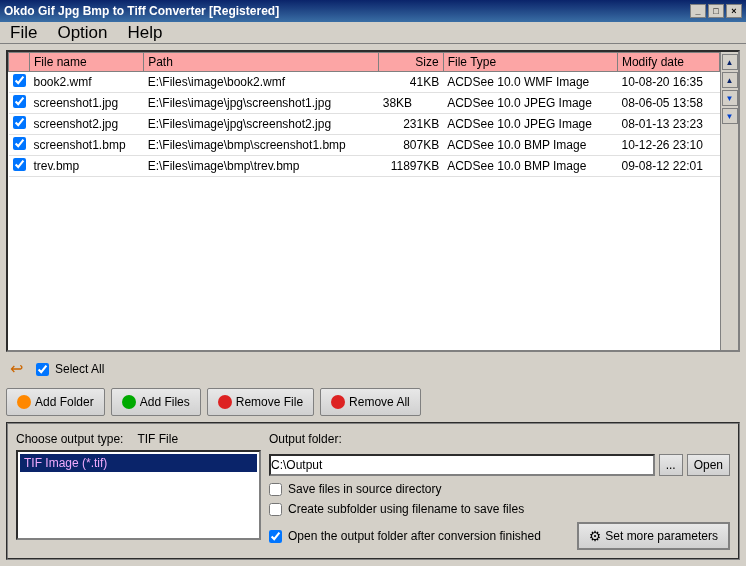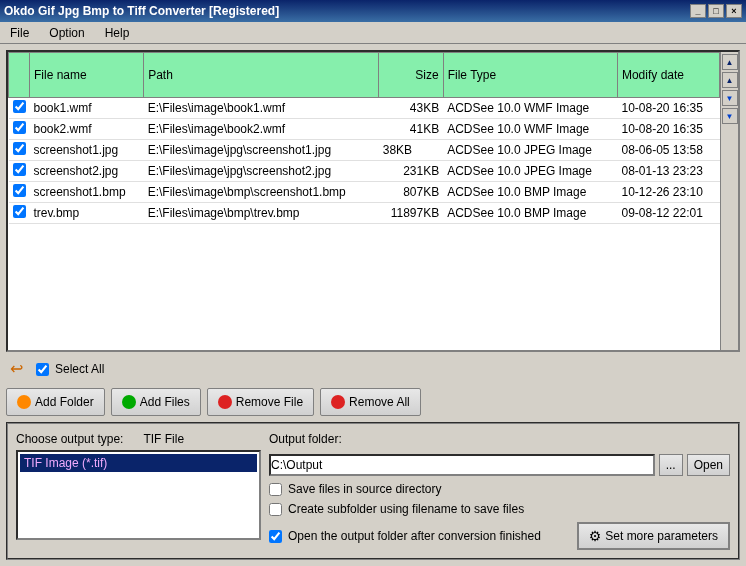--- a/index.html
+++ b/index.html
@@ -33,21 +33,21 @@
       border-bottom: 1px solid #808080;
       height: 22px;
       display: flex;
       align-items: center;
       padding: 0 4px;
       gap: 8px;
     }
     .menu-item {
       padding: 2px 6px;
       cursor: pointer;
-      font-size: 12px;
+      font-size: 17px;
     }
 
     
     .main-content {
       background: #d4d0c8;
       padding: 6px;
       height: calc(566px - 44px);
       display: flex;
       flex-direction: column;
       gap: 4px;
@@ -63,23 +63,23 @@
     }
     .file-table {
       flex: 1;
       overflow: hidden;
     }
     .file-table table {
       width: 100%;
       border-collapse: collapse;
     }
     .file-table th {
-      background: #86efac;
-      border: 1px solid #808080;
-      padding: 15px 4px;
+      background: #fca5a5;
+      border: 1px solid #808080;
+      padding: 2px 4px;
       text-align: left;
       font-weight: normal;
       position: sticky;
       top: 0;
     }
     .file-table td {
       padding: 2px 4px;
       border-bottom: 1px solid #e0e0e0;
       white-space: nowrap;
     }
@@ -253,28 +253,20 @@
           <tr>
             <th style="width:16px;"></th>
             <th>File name</th>
             <th>Path</th>
             <th style="text-align:right;">Size</th>
             <th>File Type</th>
             <th>Modify date</th>
           </tr>
         </thead>
         <tbody id="file-rows">
-        <tr>
-    <td class="cb-cell"><input type="checkbox" checked="" style=""></td>
-    <td>book1.wmf</td>
-    <td>E:\Files\image\book1.wmf</td>
-    <td style="text-align:right;">43KB</td>
-    <td>ACDSee 10.0 WMF Image</td>
-    <td>10-08-20 16:35</td>
-  </tr>
             <tr>
     <td class="cb-cell"><input type="checkbox" checked="" style=""></td>
     <td>book2.wmf</td>
     <td>E:\Files\image\book2.wmf</td>
     <td style="text-align:right;">41KB</td>
     <td>ACDSee 10.0 WMF Image</td>
     <td>10-08-20 16:35</td>
   </tr>
             <tr>
     <td class="cb-cell"><input type="checkbox" checked="" style=""></td>
@@ -340,21 +332,21 @@
     </button>
     <button class="btn">
       <span style="width:14px;height:14px;background:#dd2222;border-radius:50%;display:inline-block;"></span>
       <span>Remove All</span>
     </button>
   </div>
 
   <div class="bottom-panel">
 
     <div class="output-type-panel">
-      <div style="display:flex;gap:20px;align-items:center;">
+      <div style="display:flex;gap:14px;align-items:center;">
         <span>Choose output type:</span>
         <span style="font-weight:normal;">TIF File</span>
       </div>
       <div class="output-type-list">
         <div class="output-type-selected">TIF Image (*.tif)</div>
       </div>
     </div>
 
     <div class="output-options-panel">
       <div style="font-size:12px;margin-bottom:2px;">Output folder:</div>

